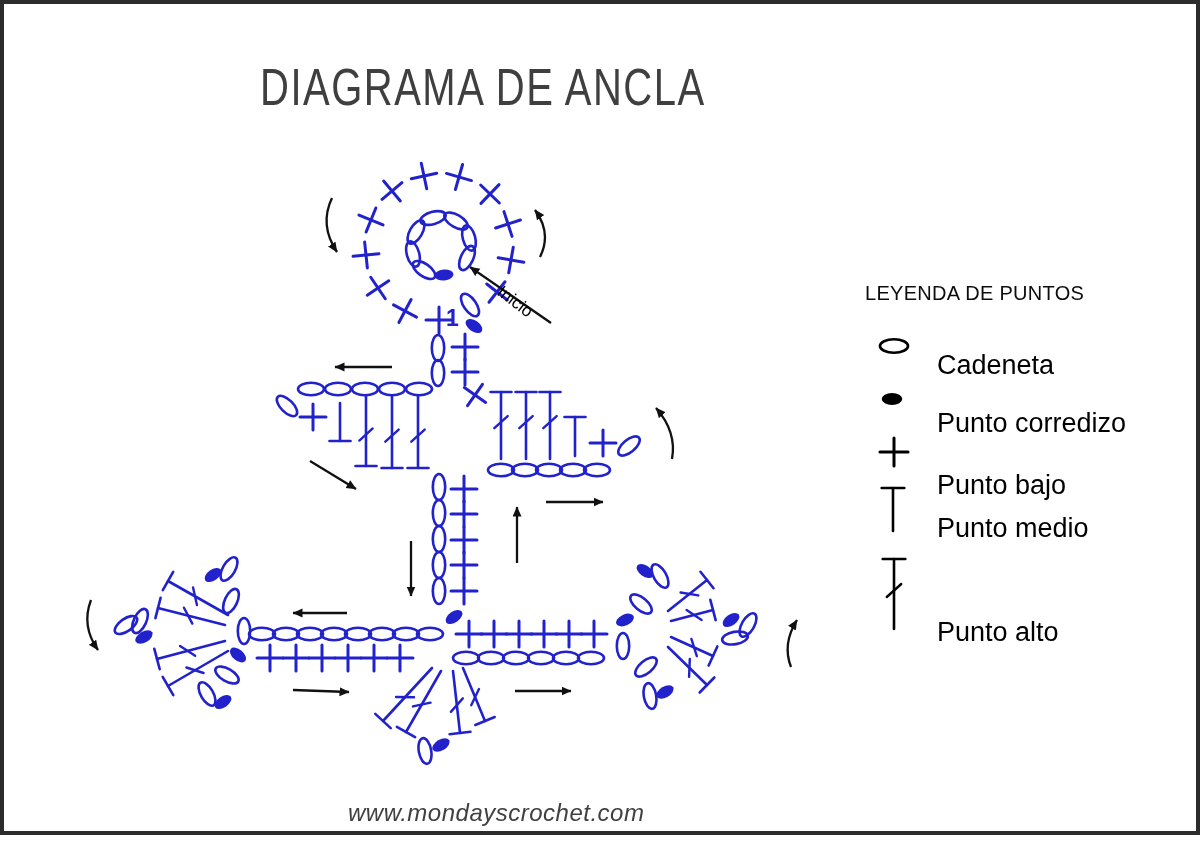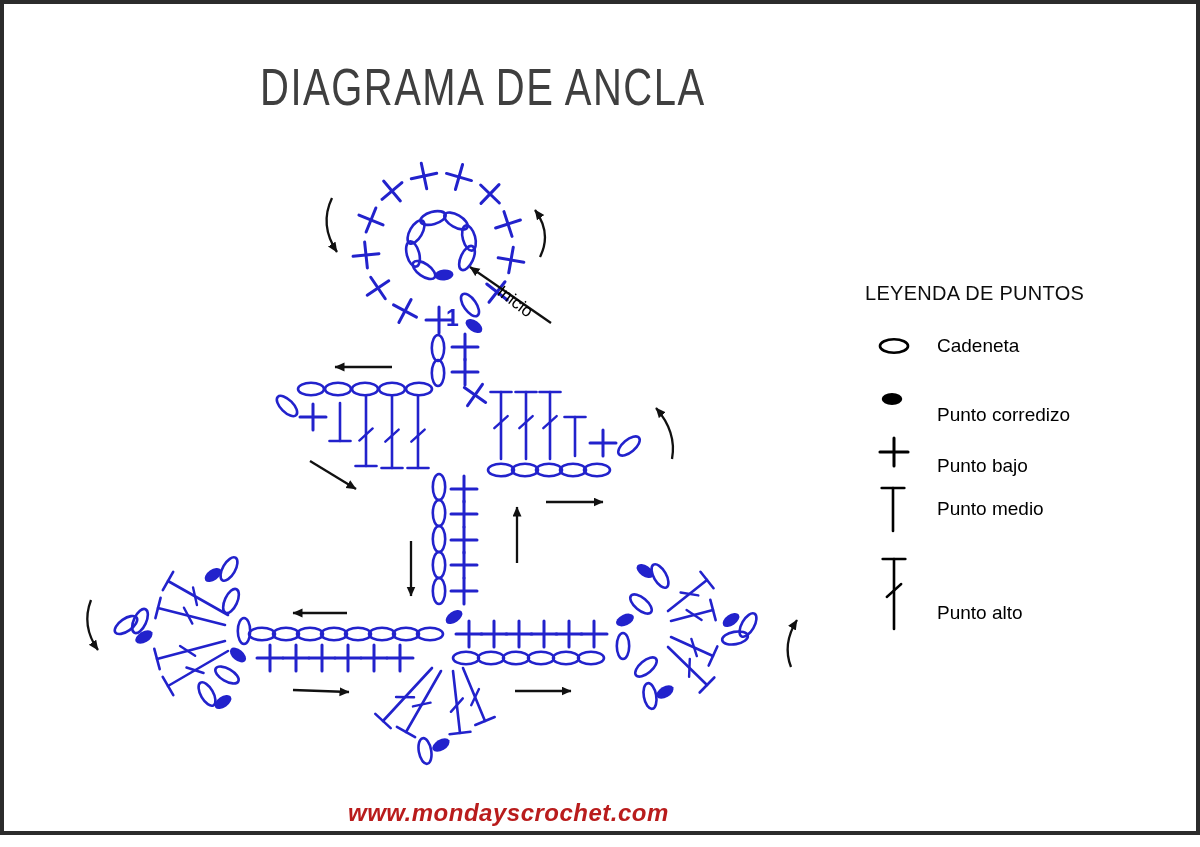--- a/index.html
+++ b/index.html
@@ -21,26 +21,27 @@
   }
   .round1{
     position:absolute;left:442px;top:301px;font-size:23px;font-weight:bold;
     color:#2222cc;
   }
   .legend-title{
     position:absolute;left:861px;top:278px;font-size:20px;color:#0d0d0d;
     letter-spacing:0.3px;white-space:nowrap;
   }
   .legend-label{
-    position:absolute;left:933px;font-size:19px;color:#000;line-height:34px;
+    position:absolute;left:933px;font-size:27px;color:#000;line-height:34px;
     white-space:nowrap;
+    margin-top:19px;
   }
   .footer{
-    position:absolute;left:344px;top:795px;font-size:24px;color:#b91c1c;
-    font-style:italic;letter-spacing:0.5px;white-space:nowrap;font-weight:bold;
+    position:absolute;left:344px;top:795px;font-size:24px;color:#404040;
+    font-style:italic;letter-spacing:0.5px;white-space:nowrap;
   }
 </style>
 </head>
 <body>
 
 <div class="page">
 
   <h1 class="title">DIAGRAMA DE ANCLA</h1>
 
   <svg id="diagram-svg" viewBox="0 0 1200 847" xmlns="http://www.w3.org/2000/svg">
@@ -566,21 +567,21 @@
       </g>
   </svg>
 
   <div class="inicio">Inicio</div>
   <div class="round1">1</div>
 
   <div>
     <div class="legend-title">LEYENDA DE PUNTOS</div>
     <div id="legend-rows">
         <div class="legend-label" style="top: 325px;">Cadeneta</div>
-        <div class="legend-label" style="top: 394px;">Punto corredizo</div>
+        <div class="legend-label" style="top: 383px;">Punto corredizo</div>
         <div class="legend-label" style="top: 445px;">Punto bajo</div>
         <div class="legend-label" style="top: 488px; text-align: center;">Punto medio</div>
         <div class="legend-label" style="top: 592px;">Punto alto</div>
       </div>
   </div>
 
   <div class="footer">www.mondayscrochet.com</div>
 
 </div>
 

